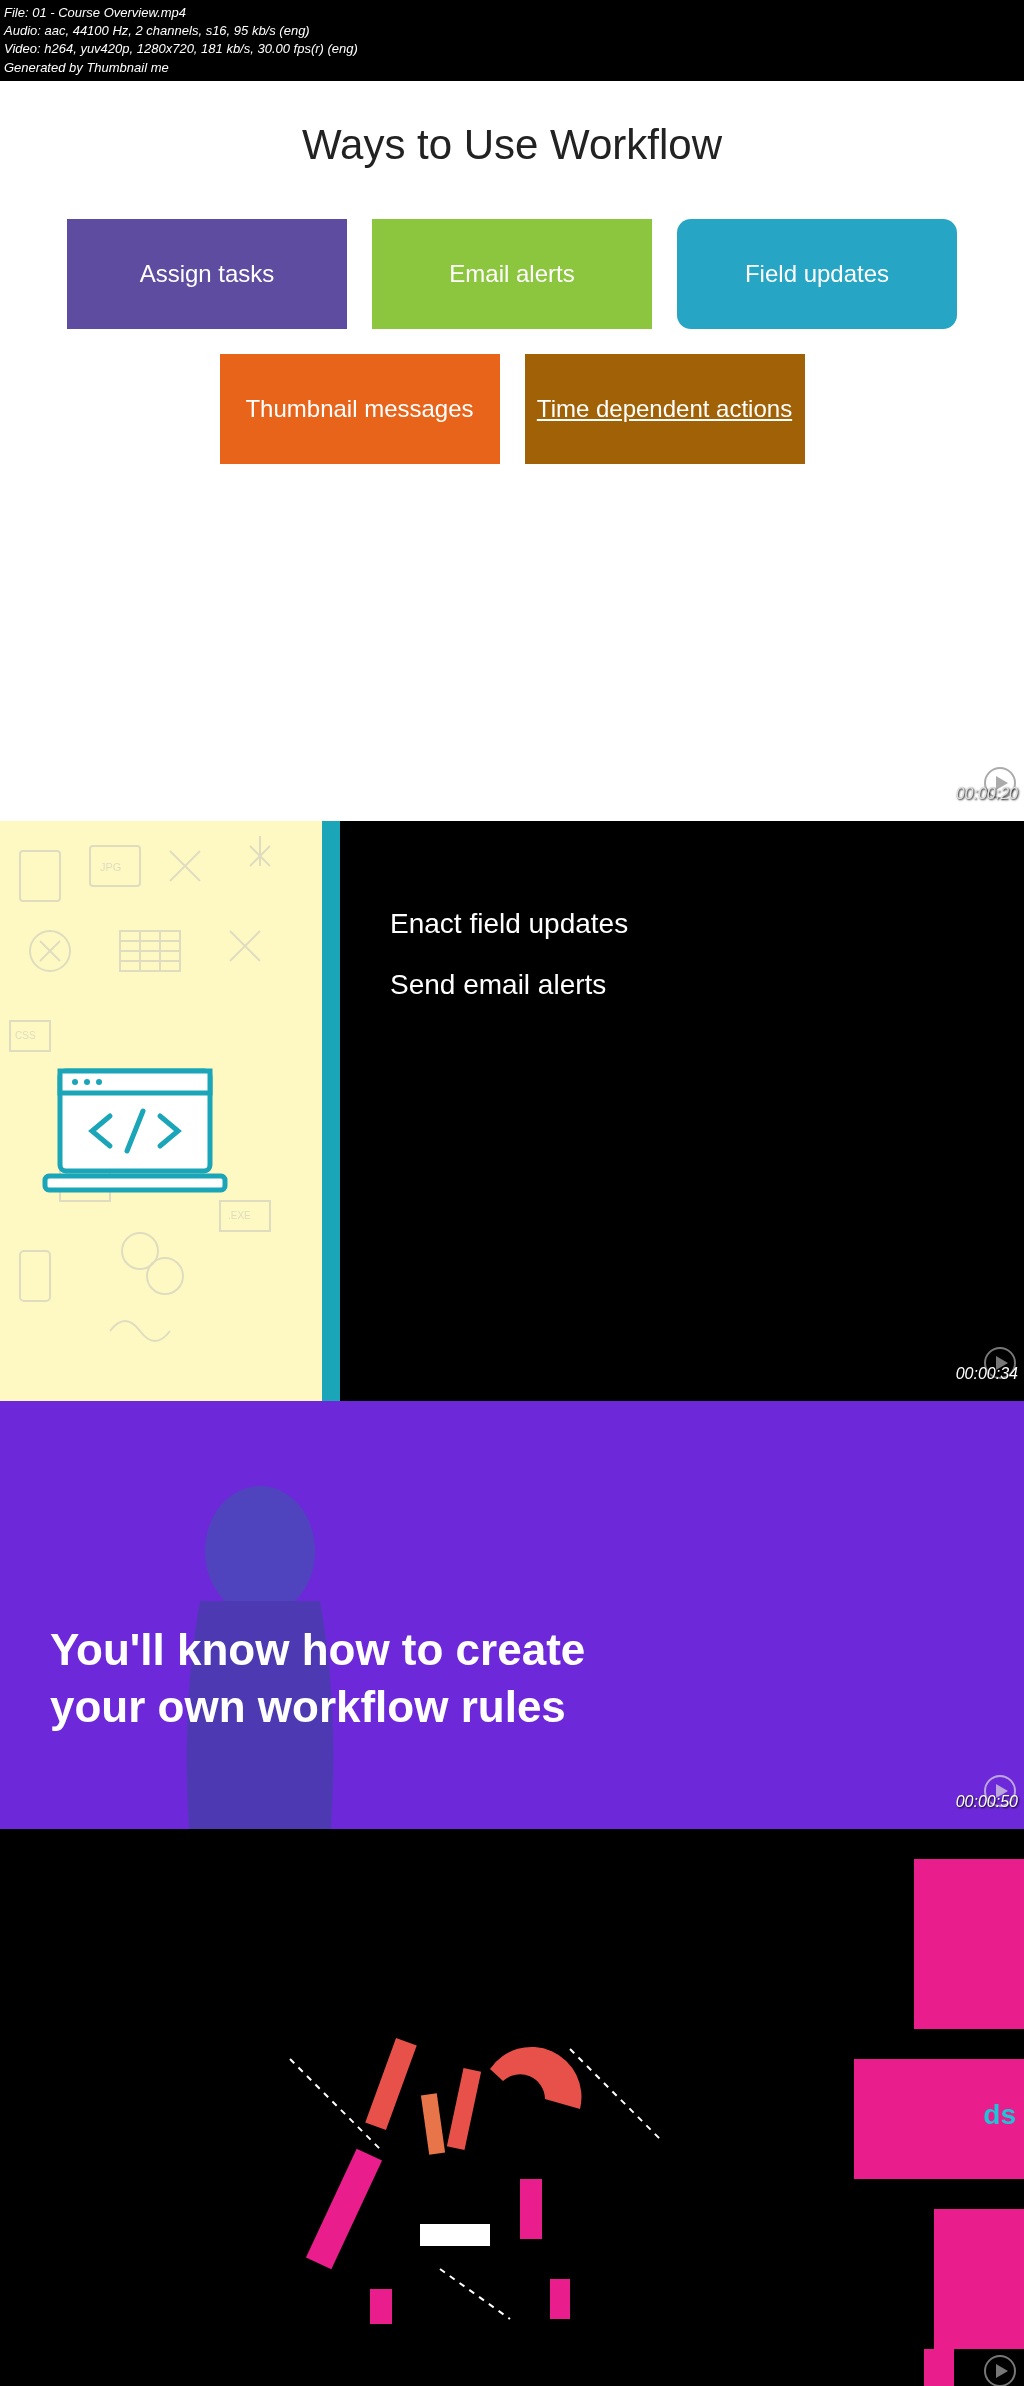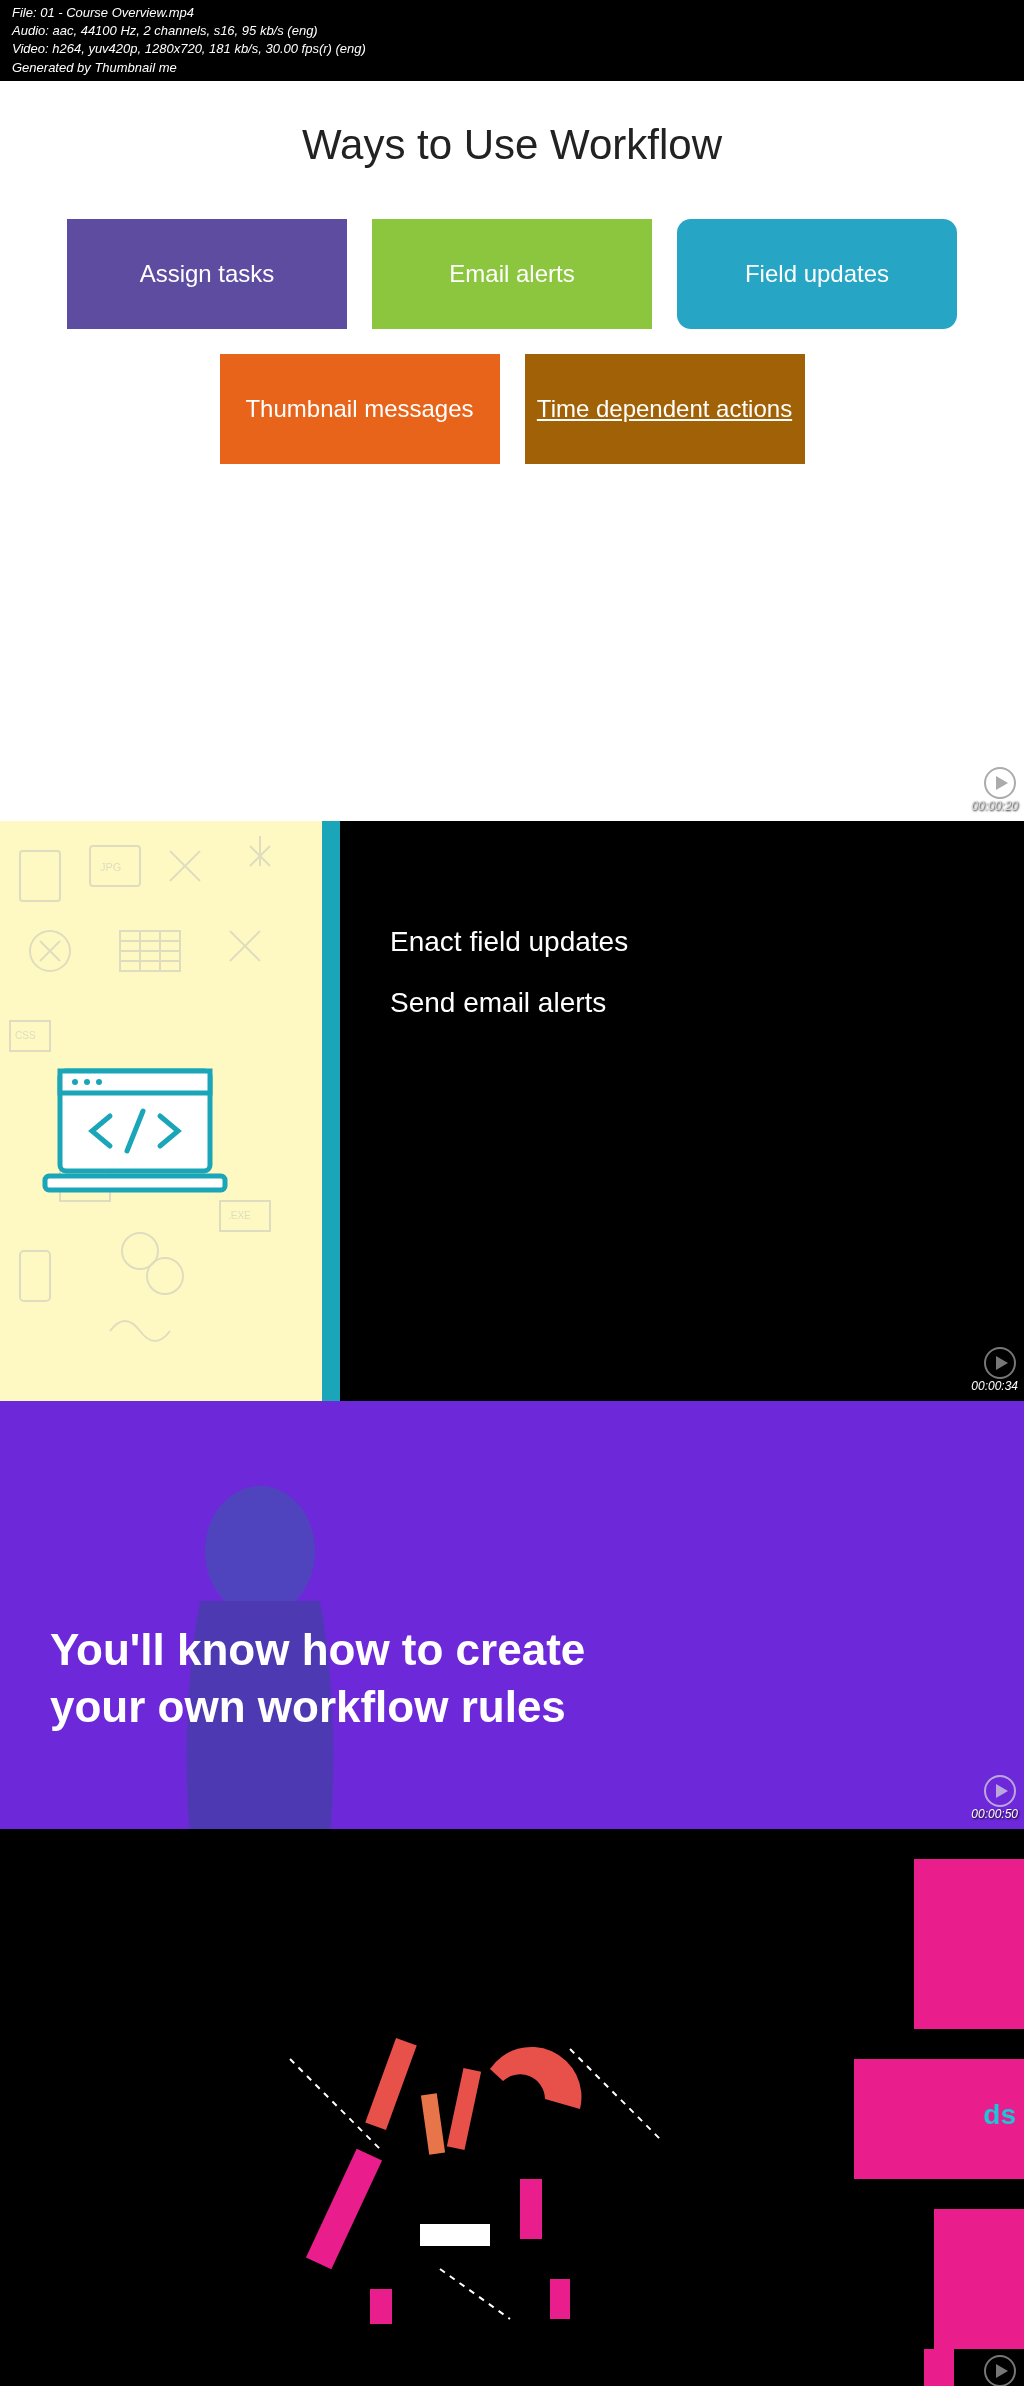--- a/index.html
+++ b/index.html
@@ -1,17 +1,17 @@
 <!DOCTYPE html>
 <html><head>
 <meta charset="utf-8">
 <style>
 * { margin: 0; padding: 0; box-sizing: border-box; }
 body { font-family: Arial, Helvetica, sans-serif; background: #000; width: 1024px; }
-.header { background: #000; color: #fff; padding: 4px 12px; font-size: 13px; font-style: italic; line-height: 1.4; }
+.header { background: #000; color: #fff; padding: 4px 4px; font-size: 13px; font-style: italic; line-height: 1.4; }
 .header div { white-space: nowrap; }
 
 
 .frame1 { background: #fff; height: 740px; position: relative; padding: 30px 40px; }
 .frame1-title { text-align: center; font-size: 42px; font-weight: 400; color: #222; margin-top: 10px; margin-bottom: 50px; }
 .row1 { display: flex; justify-content: center; gap: 25px; margin-bottom: 25px; }
 .row2 { display: flex; justify-content: center; gap: 25px; }
 .box { width: 280px; height: 110px; display: flex; align-items: center; justify-content: center; color: #fff; font-size: 24px; text-align: center; padding: 10px; }
 .box-purple { background: #5e4ca0; }
 .box-green { background: #8cc63f; }
@@ -19,39 +19,39 @@
 .box-orange { background: #e8641a; }
 .box-maroon { background: #a16207; text-decoration: underline; }
 
 
 .frame2 { height: 580px; position: relative; display: flex; }
 .frame2-left { width: 340px; background: #fef9c3; position: relative; overflow: hidden; }
 .icon-pattern { position: absolute; inset: 0; opacity: 0.45; }
 .icon-pattern svg { width: 100%; height: 100%; }
 .laptop-icon { position: absolute; left: 35px; top: 240px; z-index: 2; }
 .teal-strip { position: absolute; right: 0; top: 0; width: 18px; height: 100%; background: #1aa5b8; z-index: 3; }
-.frame2-right { flex: 1; background: #000; color: #fff; padding: 90px 50px; font-size: 28px; line-height: 2.2; }
+.frame2-right { flex: 1; background: #000; color: #fff; padding: 72px 50px; font-size: 28px; line-height: 2.2; }
 
 
 .frame3 { height: 428px; background: #6d28d9; position: relative; overflow: hidden; }
 .frame3-img { position: absolute; left: 80px; top: 60px; width: 380px; height: 480px; opacity: 0.35; }
 .frame3-text { position: absolute; left: 50px; top: 220px; color: #fff; font-size: 44px; font-weight: bold; line-height: 1.3; z-index: 2; }
 
 
 .frame4 { height: 580px; background: #000; position: relative; overflow: hidden; }
 .shapes { position: absolute; left: 260px; top: 150px; width: 440px; height: 350px; }
 .pink-blocks { position: absolute; right: 0; top: 0; height: 100%; width: 200px; }
 .pb1 { position: absolute; right: 0; top: 30px; width: 110px; height: 170px; background: #e91e8c; }
 .pb2 { position: absolute; right: 0; top: 230px; width: 170px; height: 120px; background: #e91e8c; }
 .pb3 { position: absolute; right: 0; top: 380px; width: 90px; height: 140px; background: #e91e8c; }
 .pb4 { position: absolute; right: 70px; bottom: 10px; width: 30px; height: 50px; background: #e91e8c; }
 .ds-text { position: absolute; right: 8px; top: 270px; color: #1cc5d8; font-size: 28px; font-weight: bold; z-index: 5; }
 
 
-.timestamp { position: absolute; right: 6px; bottom: 8px; color: #fff; font-size: 12px; font-style: italic; text-shadow: 1px 1px 2px #000; z-index: 10; }
+.timestamp { position: absolute; right: 6px; bottom: 18px; color: #fff; font-size: 16px; font-style: italic; text-shadow: 1px 1px 2px #000; z-index: 10; }
 .ts-dark { color: #e0e0e0; }
 .play-icon { position: absolute; right: 8px; bottom: 22px; width: 32px; height: 32px; z-index: 10; opacity: 0.7; }
 .play-icon svg { width: 100%; height: 100%; }
 </style>
 </head>
 <body>
 
 <div class="header">
   <div>File: 01 - Course Overview.mp4</div>
   <div>Audio: aac, 44100 Hz, 2 channels, s16, 95 kb/s (eng)</div>

